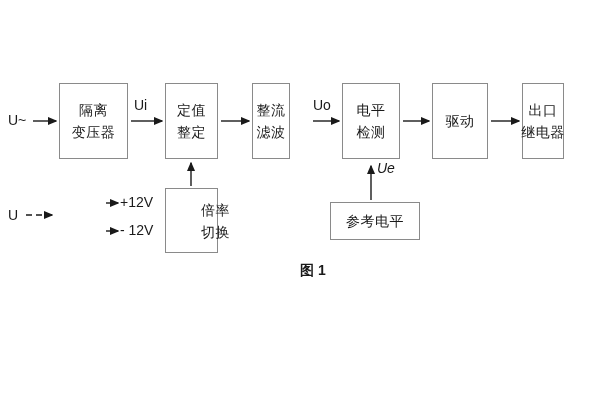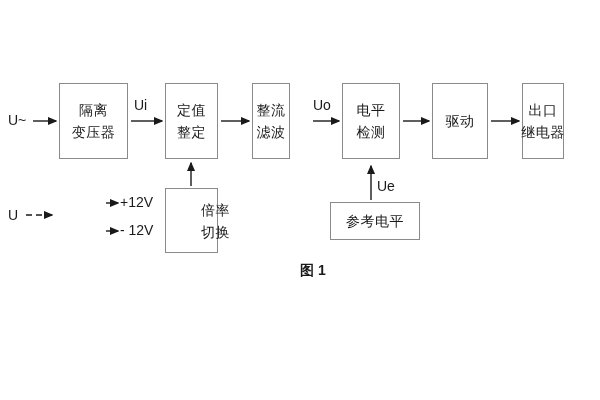--- a/index.html
+++ b/index.html
@@ -155,21 +155,21 @@
   </div>
 
   <div class="lbl lbl-big" style="left:8px; top:112px;">U~</div>
 
   <div class="lbl lbl-big" style="left:8px; top:207px;">U</div>
 
   <div class="lbl lbl-big" style="left:134px; top:97px;">Ui</div>
 
   <div class="lbl lbl-big" style="left:313px; top:97px;">Uo</div>
 
-  <div class="lbl lbl-big" style="left:377px; top:178px;">Ue</div>
+  <div class="lbl lbl-big" style="left:377px; top:160px;font-style:italic;">Ue</div>
 
   <div class="lbl lbl-big" style="left:120px; top:194px;">+12V</div>
 
   <div class="lbl lbl-big" style="left:120px; top:222px;">- 12V</div>
 
   <div class="caption" style="left:300px; top:262px;font-weight:bold;">图 1</div>
 
 </div>
 
 </body></html>

